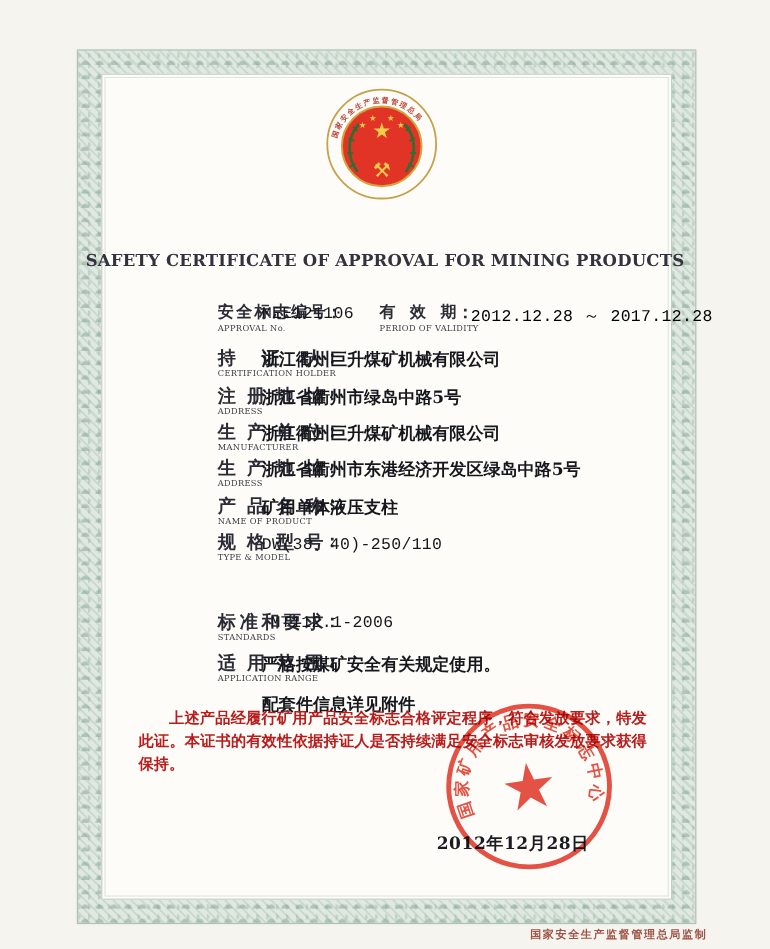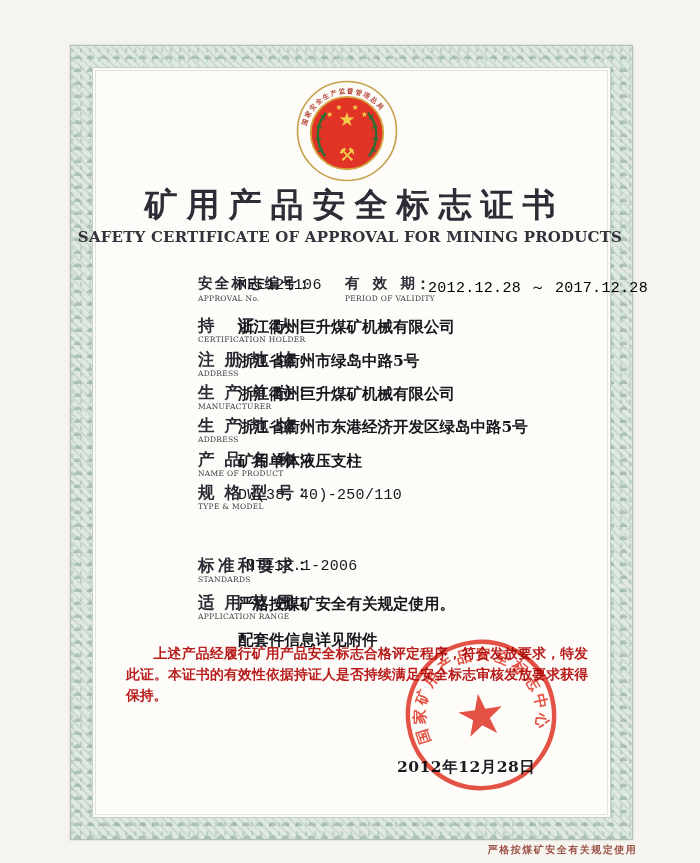--- a/index.html
+++ b/index.html
@@ -115,21 +115,20 @@
       <path d="M74,68 l4,2 M76,58 l4,0 M75,47 l4,-2 M72,38 l3,-3" stroke="#2e6e33" stroke-width="1.6" stroke-linecap="round"></path>
       <text x="50" y="45" text-anchor="middle" font-size="19" fill="#f3cd4a">★</text>
       <text x="33" y="36" text-anchor="middle" font-size="7.5" fill="#f3cd4a">★</text>
       <text x="42" y="29" text-anchor="middle" font-size="7.5" fill="#f3cd4a">★</text>
       <text x="58" y="29" text-anchor="middle" font-size="7.5" fill="#f3cd4a">★</text>
       <text x="67" y="36" text-anchor="middle" font-size="7.5" fill="#f3cd4a">★</text>
       <text x="50" y="79" text-anchor="middle" font-size="18" fill="#f3cd4a">⚒</text>
     </svg>
   </div>
 
-  <div class="title">矿用产品安全标志证书</div>
   <div class="subtitle">SAFETY CERTIFICATE OF APPROVAL FOR MINING PRODUCTS</div>
 
   <div class="lbl-row row-approval">
     <span class="zh-lbl sm">安全标志编号</span><span class="colon">：</span>
     <span class="sub-lbl">APPROVAL No.</span>
   </div>
   <div class="val mono" style="top:277px">MEE121106</div>
 
   <div class="validity-lbl">
     <span class="zh-lbl">有效期</span><span class="colon">：</span>
@@ -197,15 +196,15 @@
         <path id="sealArc" d="M29,106 A57,57 0 1 1 131,106"></path>
       </defs>
       <circle cx="80" cy="80" r="74" fill="none" stroke="#e23b2c" stroke-width="4.5"></circle>
       <text font-size="15" fill="#e23b2c" font-weight="bold" letter-spacing="3.5">
         <textPath href="#sealArc" startOffset="3%">国家矿用产品安全标志中心</textPath>
       </text>
       <text x="80" y="100" text-anchor="middle" font-size="58" fill="#e23b2c">★</text>
     </svg>
   </div>
 
-  <div class="footer-note">严格按煤矿安全有关规定使用</div>
+  <div class="footer-note">国家安全生产监督管理总局监制</div>
 
 </div>
 
 </body></html>

